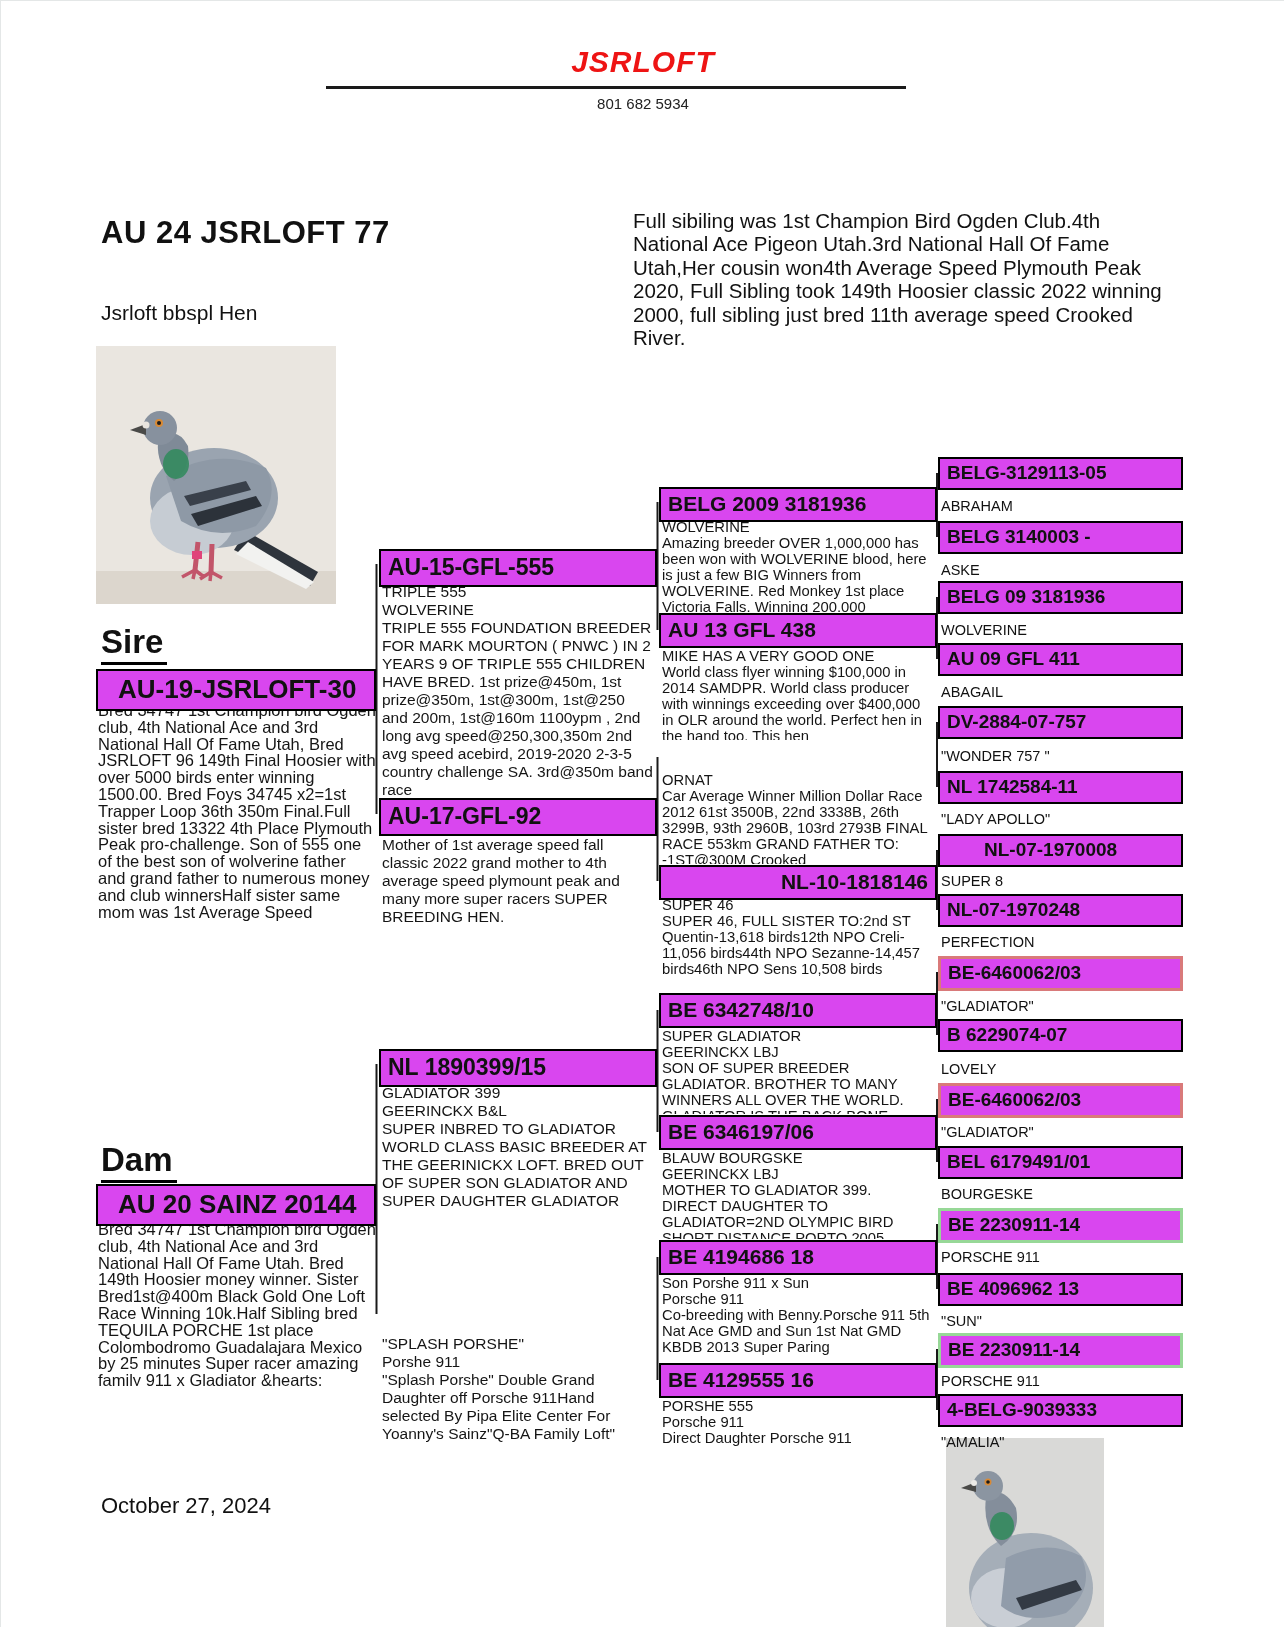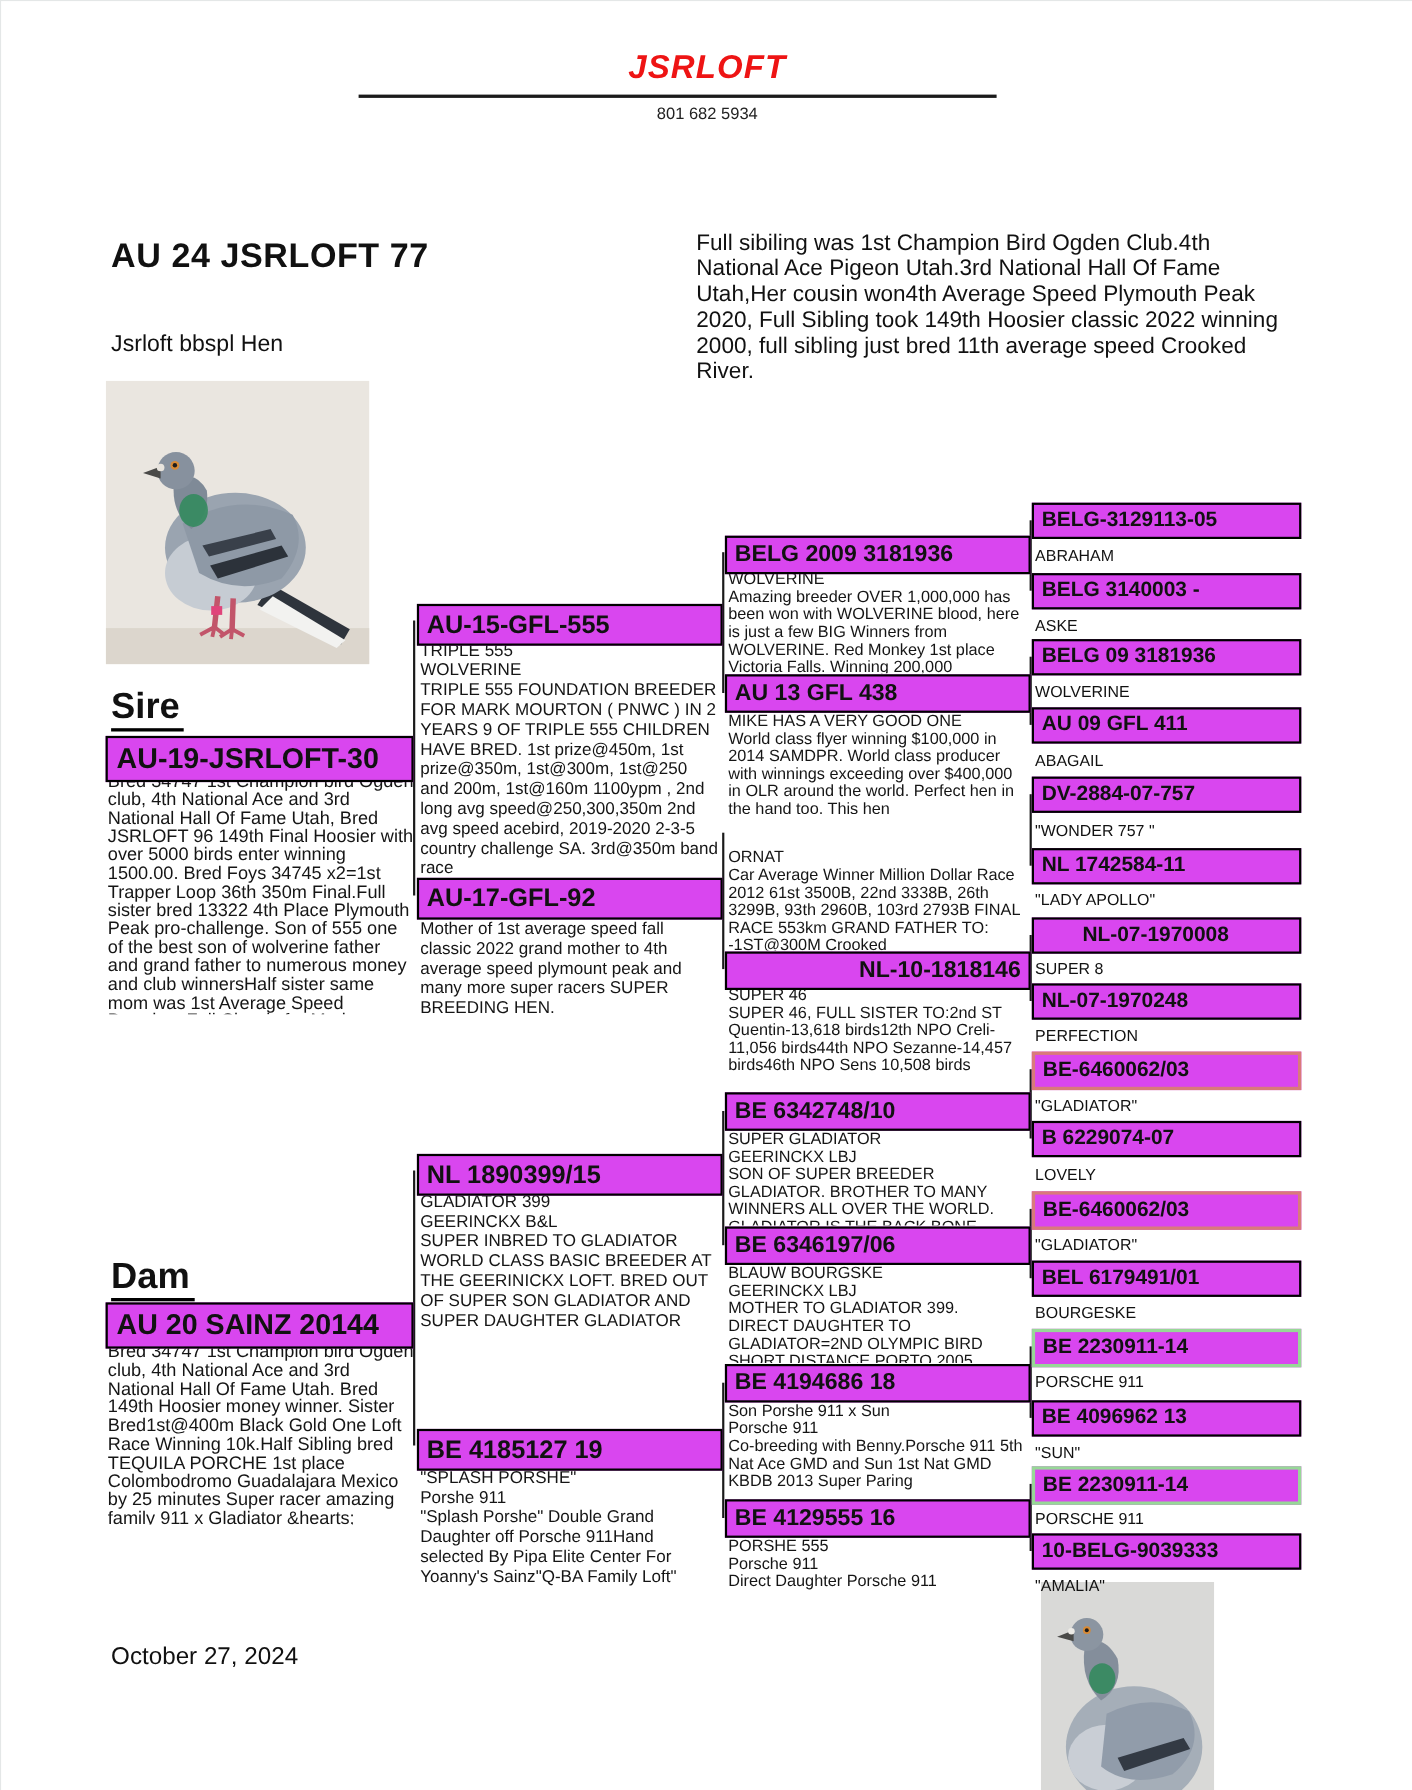--- a/index.html
+++ b/index.html
@@ -17,21 +17,21 @@
   .bird-desc{top:300px;left:100px;font-size:21px;}
   .summary{top:208px;left:632px;width:548px;font-size:20.5px;line-height:23.4px;}
   .photo{top:345px;left:95px;width:240px;height:258px;overflow:hidden;}
   .photo svg{display:block;width:100%;height:100%;}
   
   .sect{left:100px;font-size:33px;font-weight:bold;border-bottom:3px solid #000;
         padding:0 4px 1px 0;}
   
   .abox{background:#d946ef;border:2px solid #000;font-weight:bold;z-index:2;
         white-space:nowrap;overflow:hidden;}
-  .g1t{left:95px;width:280px;font-size:26px;padding:3px 8px 4px;}
+  .g1t{left:95px;width:280px;font-size:26px;padding:3px 20px 4px;}
   .g2t{left:378px;width:278px;font-size:23px;padding:3px 7px 4px;}
   .g3t{left:658px;width:278px;font-size:21px;padding:3px 7px 4px;}
   .g4t{left:937px;width:245px;font-size:19px;padding:3px 7px 4px;}
   .hl-red{border:3px solid #d97a7a;}
   .hl-green{border:3px solid #97d897;}
   .notes{z-index:1;white-space:pre-line;overflow:hidden;color:#151515;}
   .g1n{left:97px;width:278px;font-size:16.5px;line-height:16.8px;}
   .g2n{left:381px;width:272px;font-size:15.5px;line-height:18px;}
   .g3n{left:661px;width:272px;font-size:14.8px;line-height:15.9px;}
   .g4name{left:940px;width:242px;font-size:14.5px;z-index:1;white-space:nowrap;}
@@ -107,21 +107,20 @@
   <div class="abs abox g2t" style="top:548px;">AU-15-GFL-555</div>
   <div class="abs notes g2n" style="top:582px;height:213px;">TRIPLE 555
 WOLVERINE
 TRIPLE 555 FOUNDATION BREEDER FOR MARK MOURTON ( PNWC ) IN 2 YEARS 9 OF TRIPLE 555 CHILDREN HAVE BRED. 1st prize@450m, 1st prize@350m, 1st@300m, 1st@250 and 200m, 1st@160m 1100ypm , 2nd long avg speed@250,300,350m 2nd avg speed acebird, 2019-2020 2-3-5 country challenge SA. 3rd@350m band race</div>
   <div class="abs abox g2t" style="top:797px;">AU-17-GFL-92</div>
   <div class="abs notes g2n" style="top:835px;height:95px;">Mother of 1st average speed fall classic 2022 grand mother to 4th average speed plymount peak and many more super racers SUPER BREEDING HEN.</div>
   <div class="abs abox g2t" style="top:1048px;">NL 1890399/15</div>
   <div class="abs notes g2n" style="top:1083px;height:130px;">GLADIATOR 399
 GEERINCKX B&amp;L
 SUPER INBRED TO GLADIATOR WORLD CLASS BASIC BREEDER AT THE GEERINICKX LOFT. BRED OUT OF SUPER SON GLADIATOR AND SUPER DAUGHTER GLADIATOR</div>
-  <div class="abs abox g2t" style="top:1298px;">BE 4185127 19</div>
   <div class="abs notes g2n" style="top:1334px;height:112px;">"SPLASH PORSHE"
 Porshe 911
 "Splash Porshe" Double Grand Daughter off Porsche 911Hand selected By Pipa Elite Center For Yoanny's Sainz"Q-BA Family Loft"</div>
 
   <div class="abs abox g3t" style="top:486px;">BELG 2009 3181936</div>
   <div class="abs notes g3n" style="top:519px;height:92px;">WOLVERINE
 Amazing breeder OVER 1,000,000 has been won with WOLVERINE blood, here is just a few BIG Winners from WOLVERINE. Red Monkey 1st place Victoria Falls. Winning 200,000</div>
   <div class="abs abox g3t" style="top:612px;">AU 13 GFL 438</div>
   <div class="abs notes g3n" style="top:648px;height:91px;">MIKE HAS A VERY GOOD ONE
 World class flyer winning $100,000 in 2014 SAMDPR. World class producer with winnings exceeding over $400,000 in OLR around the world. Perfect hen in the hand too. This hen</div>
@@ -171,21 +170,21 @@
   <div class="abs abox g4t hl-red" style="top:1082px;">BE-6460062/03</div>
   <div class="abs g4name" style="top:1123px;">"GLADIATOR"</div>
   <div class="abs abox g4t" style="top:1145px;">BEL 6179491/01</div>
   <div class="abs g4name" style="top:1185px;">BOURGESKE</div>
   <div class="abs abox g4t hl-green" style="top:1207px;">BE 2230911-14</div>
   <div class="abs g4name" style="top:1248px;">PORSCHE 911</div>
   <div class="abs abox g4t" style="top:1272px;">BE 4096962 13</div>
   <div class="abs g4name" style="top:1312px;">"SUN"</div>
   <div class="abs abox g4t hl-green" style="top:1332px;">BE 2230911-14</div>
   <div class="abs g4name" style="top:1372px;">PORSCHE 911</div>
-  <div class="abs abox g4t" style="top:1393px;">10-BELG-9039333</div>
+  <div class="abs abox g4t" style="top:1393px;">4-BELG-9039333</div>
   <div class="abs g4name" style="top:1433px;">"AMALIA"</div>
 
   <div class="abs footer-date">October 27, 2024</div>
 
   <div class="abs photo-small">
     <svg viewBox="0 0 158 190">
       <rect width="158" height="190" fill="#d9d9d7"></rect>
       <ellipse cx="85" cy="150" rx="62" ry="55" fill="#a5aeb8"></ellipse>
       <ellipse cx="60" cy="160" rx="35" ry="30" fill="#c9ced5"></ellipse>
       <path d="M60 120 Q100 100 135 118 Q150 150 120 175 Q80 188 55 168 Z" fill="#919caa"></path>

